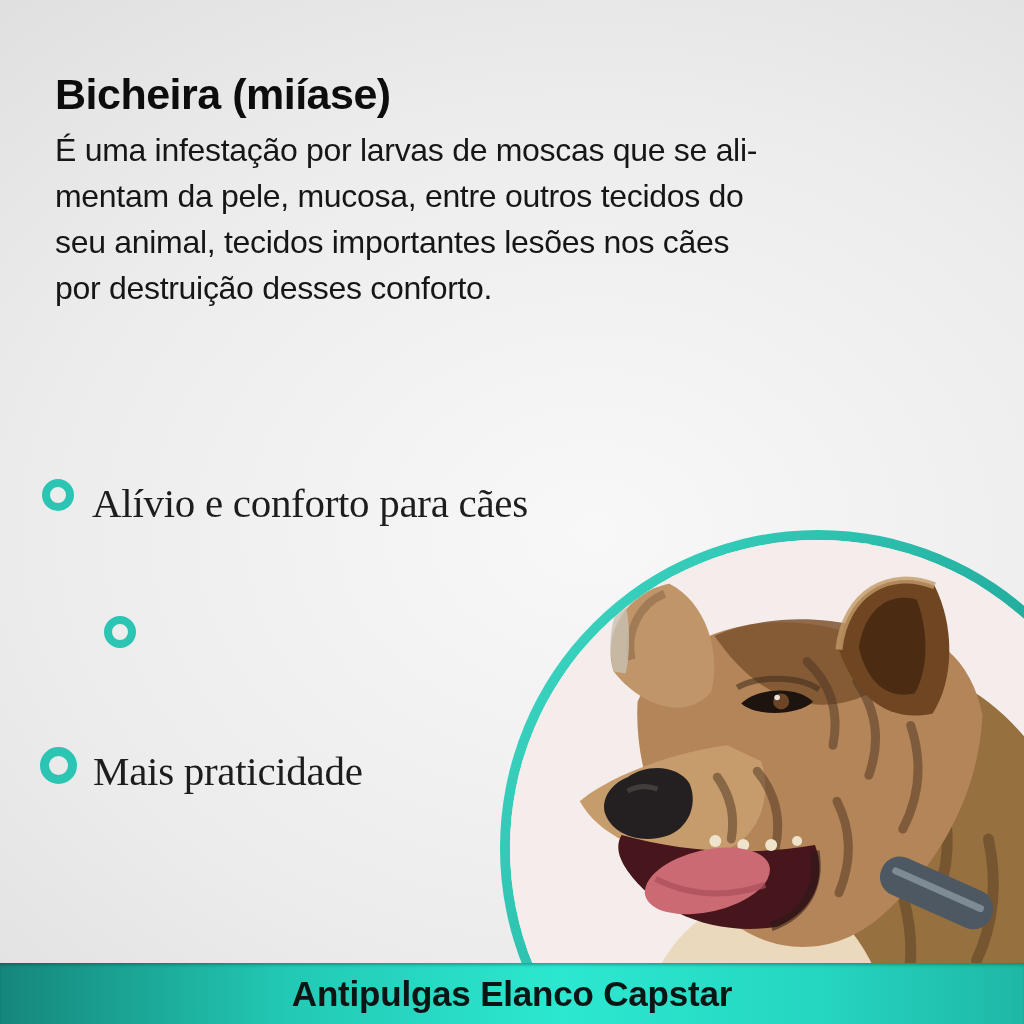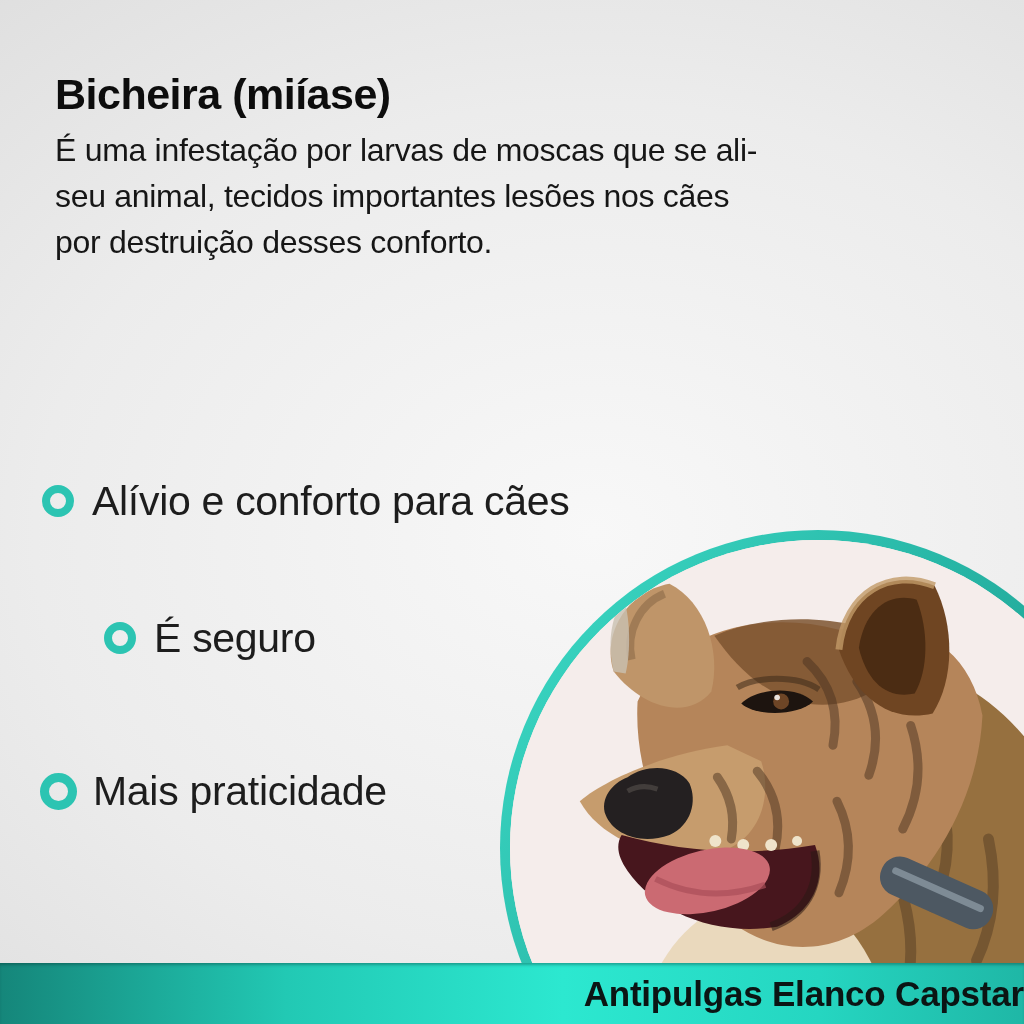--- a/index.html
+++ b/index.html
@@ -15,25 +15,25 @@
     position:absolute;left:55px;top:70px;
     font-size:43px;font-weight:700;letter-spacing:-0.5px;
     color:#0d0d0d;white-space:nowrap;
   }
   .intro{
     position:absolute;left:55px;top:127px;width:890px;
     font-size:32px;line-height:46px;letter-spacing:-0.3px;color:#161616;
   }
   .intro .line{display:block;white-space:nowrap;}
   .benefit{
-    position:absolute;display:flex;align-items:center;gap:18px;height:44px;
+    position:absolute;display:flex;gap:18px;height:44px;font-family:Liberation Serif, serif;
   }
   .benefit.b1{left:42px;top:479px;}
   .benefit.b2{left:104px;top:616px;}
-  .benefit.b3{left:40px;top:769px;gap:16px;}
+  .benefit.b3{left:40px;top:747px;gap:16px;}
   .ring{
     box-sizing:border-box;width:32px;height:32px;border-radius:50%;
     border:8px solid #2cc4b2;background:transparent;flex:0 0 auto;
   }
   .benefit.b3 .ring{width:37px;height:37px;border-width:9px;}
   .benefit .label{
     font-size:41px;font-weight:400;letter-spacing:-0.3px;color:#1d1d1d;white-space:nowrap;
   }
   .photo-ring{
     position:absolute;left:500px;top:530px;width:636px;height:636px;border-radius:50%;
@@ -42,47 +42,47 @@
   }
   .photo-inner{
     position:absolute;inset:10px;border-radius:50%;
     background:#f3eae7;overflow:hidden;
   }
   .photo-inner svg{display:block;width:100%;height:100%;}
   .footer-banner{
     position:absolute;left:0;top:963px;width:1024px;height:61px;z-index:5;
     background:linear-gradient(90deg, #15867a 0%, #22c9b4 28%, #2ce8d0 55%, #25d6c1 80%, #1fb7a6 100%);
     box-shadow:inset 0 3px 3px -1px rgba(0,45,42,0.35);
-    display:flex;align-items:center;justify-content:flex-end;
+    display:flex;align-items:center;justify-content:center;
   }
   .footer-banner .label{
     font-size:35px;font-weight:600;letter-spacing:-0.2px;color:#0b1514;white-space:nowrap;
   }
 </style>
 </head>
 <body>
 
 <div class="canvas">
 
   <div class="page-title">Bicheira (miíase)</div>
 
   <div class="intro">
     <span class="line">É uma infestação por larvas de moscas que se ali-</span>
+    <span class="line">mentam da pele, mucosa, entre outros tecidos do</span>
     <span class="line">seu animal, tecidos importantes lesões nos cães</span>
     <span class="line">por destruição desses conforto.</span>
   </div>
 
   <div class="benefit b1">
     <span class="ring"></span>
     <span class="label">Alívio e conforto para cães</span>
   </div>
 
   <div class="benefit b2">
     <span class="ring"></span>
-    <span class="label">É seguro</span>
   </div>
 
   <div class="benefit b3">
     <span class="ring"></span>
     <span class="label">Mais praticidade</span>
   </div>
 
   <div class="photo-ring">
     <div class="photo-inner">
       <svg viewBox="0 0 618 618" aria-hidden="true">

